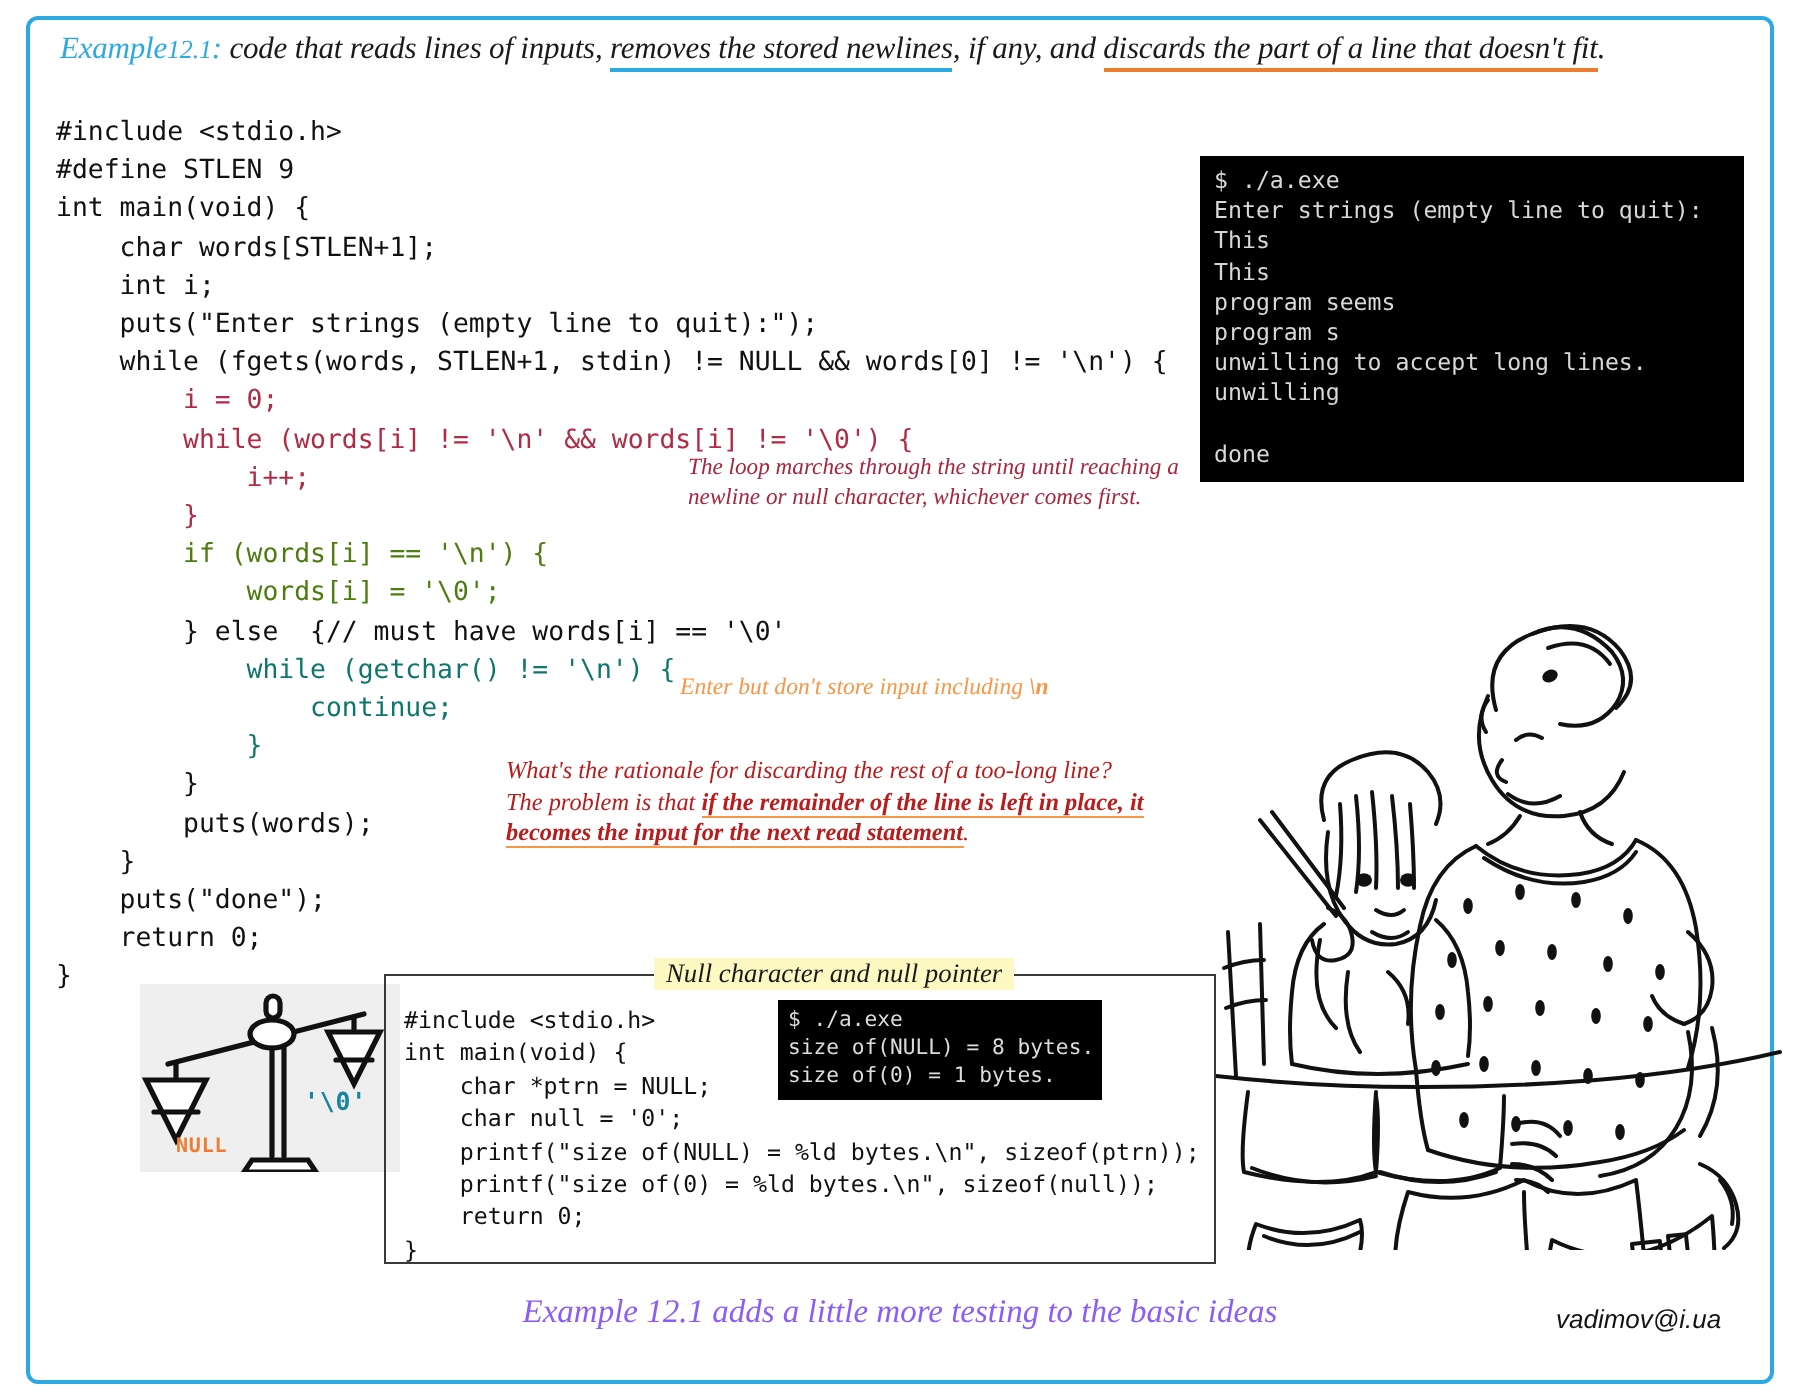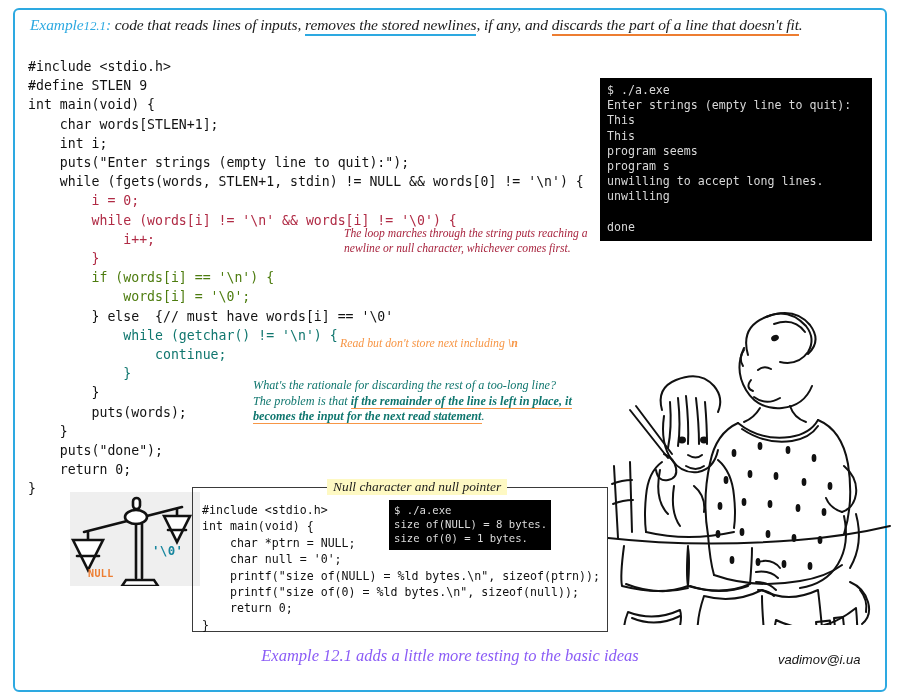--- a/index.html
+++ b/index.html
@@ -112,21 +112,21 @@
     left: 340px;
     top: 336px;
     color: #F79646;
     width: 250px;
     font-size: 11.8px;
   }
   #note-read b { font-weight: bold; color: #F79646; }
   #note-rationale {
     left: 253px;
     top: 378px;
-    color: #0f766e;
+    color: #b91c1c;
     width: 350px;
     font-size: 12.2px;
     line-height: 15.6px;
   }
   #note-rationale .uline {
     font-weight: bold;
     border-bottom: 1.6px solid #F79646;
   }
 
   
@@ -260,23 +260,23 @@
 Enter strings (empty line to quit):
 This
 This
 program seems
 program s
 unwilling to accept long lines.
 unwilling
 
 done</div>
 
-  <div class="note" id="note-loop">The loop marches through the string puts reaching a newline or null character, whichever comes first.</div>
-
-  <div class="note" id="note-read"><span>Read but don't store next including </span><b>\n</b></div>
+  <div class="note" id="note-loop">The loop marches through the string until reaching a newline or null character, whichever comes first.</div>
+
+  <div class="note" id="note-read"><span>Enter but don't store input including </span><b>\n</b></div>
 
   <div class="note" id="note-rationale">
     <div>What's the rationale for discarding the rest of a too-long line?</div>
     <div><span>The problem is that </span><span class="uline">if the remainder of the line is left in place, it becomes the input for the next read statement</span><span>.</span></div>
   </div>
 
   <div id="scales">
     <svg width="130" height="94" viewBox="0 0 130 94" xmlns="http://www.w3.org/2000/svg">
       <g stroke="#111" stroke-width="2.6" fill="none" stroke-linecap="round">
         <line x1="14" y1="40" x2="112" y2="15"></line>

